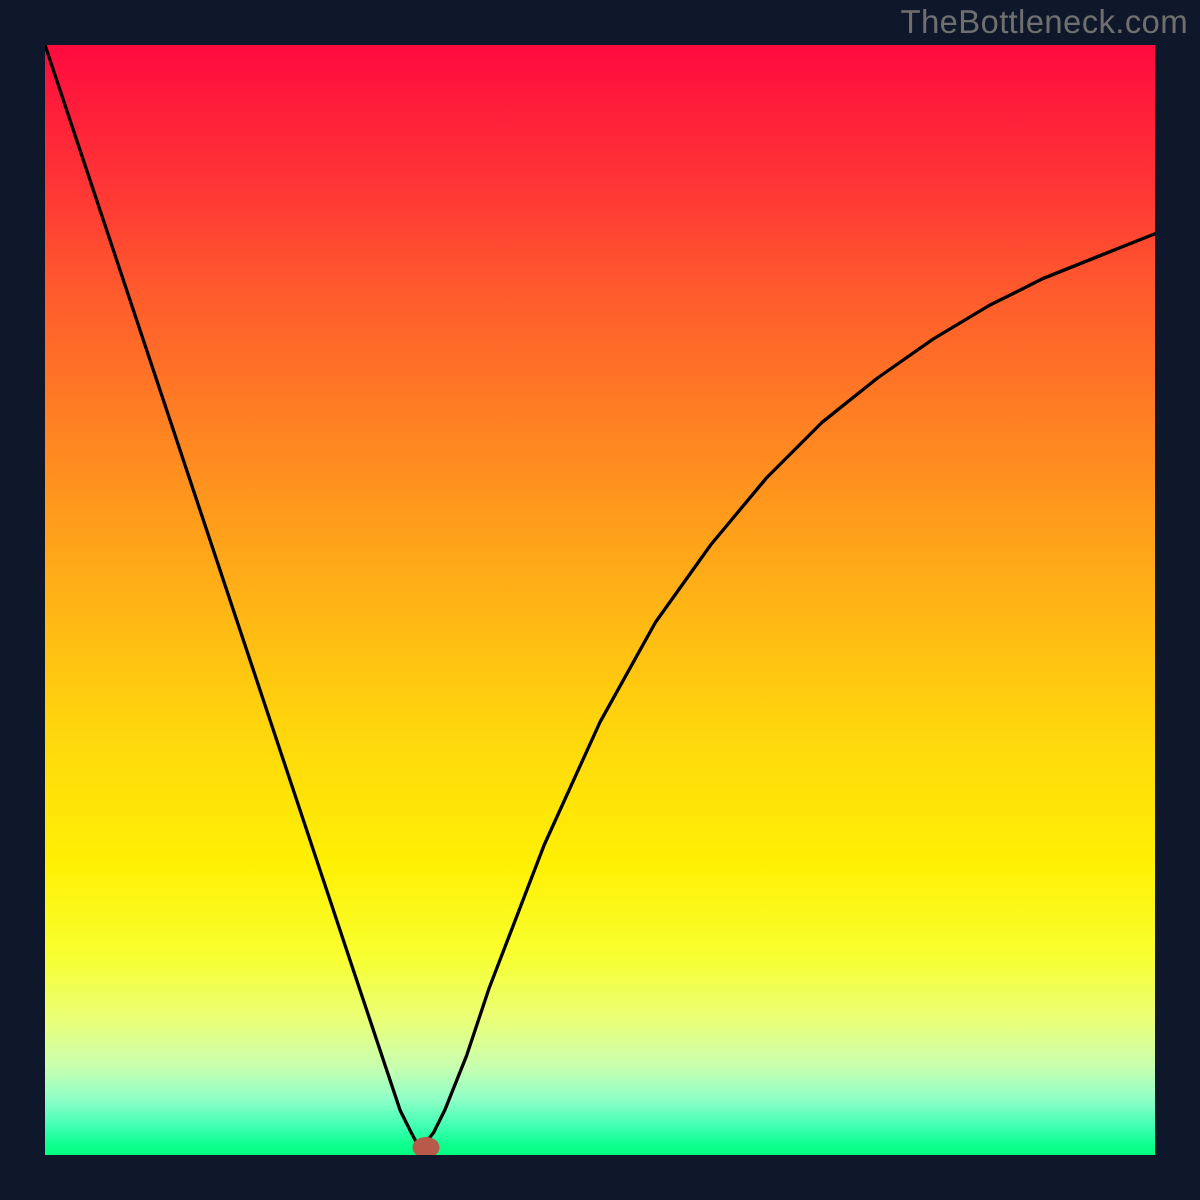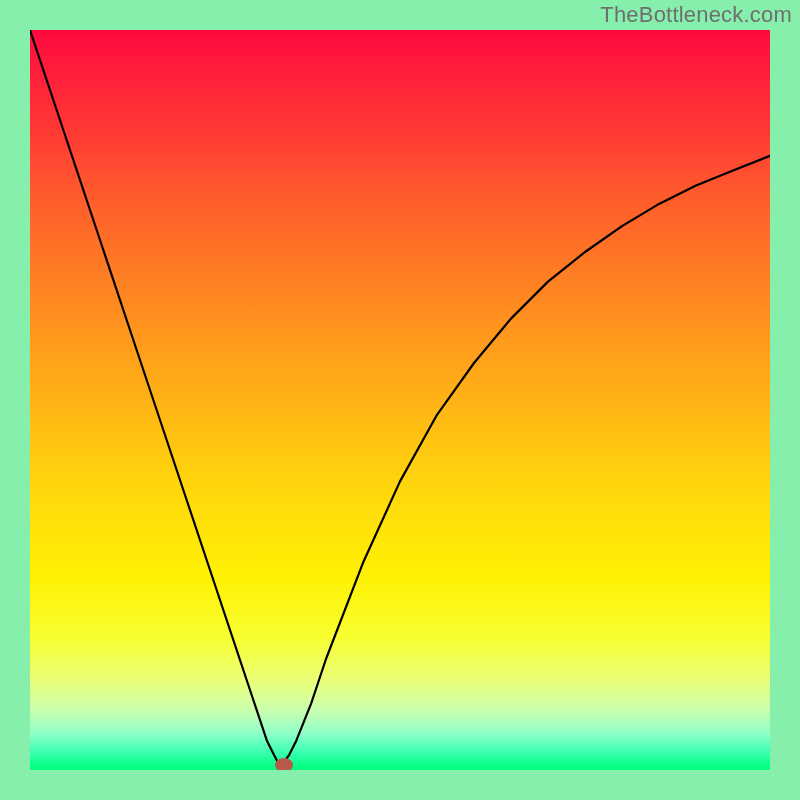--- a/index.html
+++ b/index.html
@@ -8,21 +8,21 @@
     width: 800px;
     height: 800px;
     background: #000;
     font-family: Arial, Helvetica, sans-serif;
     overflow: hidden;
   }
   .frame {
     position: relative;
     width: 800px;
     height: 800px;
-    background: #86efac;
+    background: #0f172a;
   }
   .attribution {
     position: absolute;
     top: 2px;
     right: 8px;
     color: #6f6f6f;
     font-size: 22px;
     letter-spacing: 0.2px;
     z-index: 5;
   }

